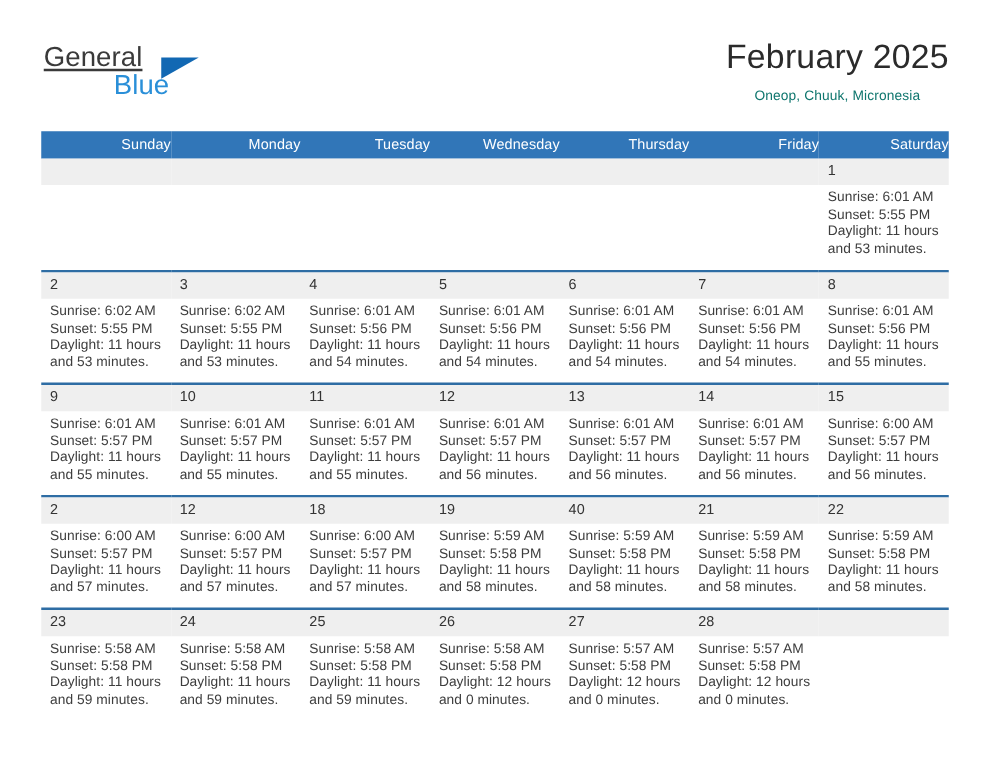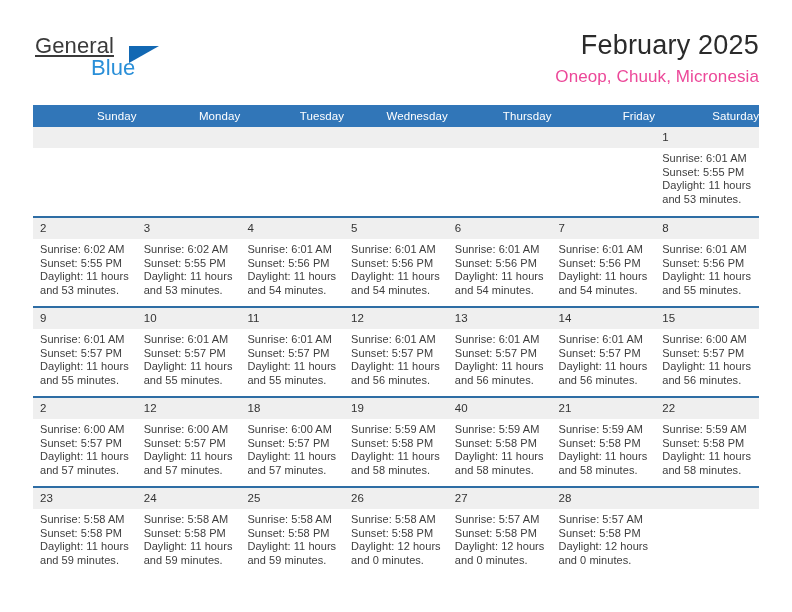--- a/index.html
+++ b/index.html
@@ -26,27 +26,27 @@
     position: absolute; left: 96px; top: 13px;
     width: 0; height: 0;
     border-left: 30px solid #1268b3;
     border-bottom: 17px solid transparent;
   }
   .logo-blue {
     position: absolute; left: 58px; top: 22px;
     font-size: 22px; color: #2a8fd8; letter-spacing: .1px;
   }
 
-  .title-block { position: absolute; right: 0; top: 0; text-align: right; }
+  .title-block { position: absolute; right: 0; top: 0; text-align: center; }
   .cal-title {
     font-size: 27px; color: #2b2b2b; font-weight: normal;
     line-height: 34px; letter-spacing: .2px;
   }
   .cal-subtitle {
-    font-size: 17px; color: #ec4899; line-height: 22px;
+    font-size: 11px; color: #0f766e; line-height: 22px;
     margin-top: 4px; letter-spacing: .1px;
   }
 
   
   .calendar {
     position: absolute; left: 33px; top: 105px;
     width: 726px;
     border-collapse: collapse;
     table-layout: fixed;
   }

